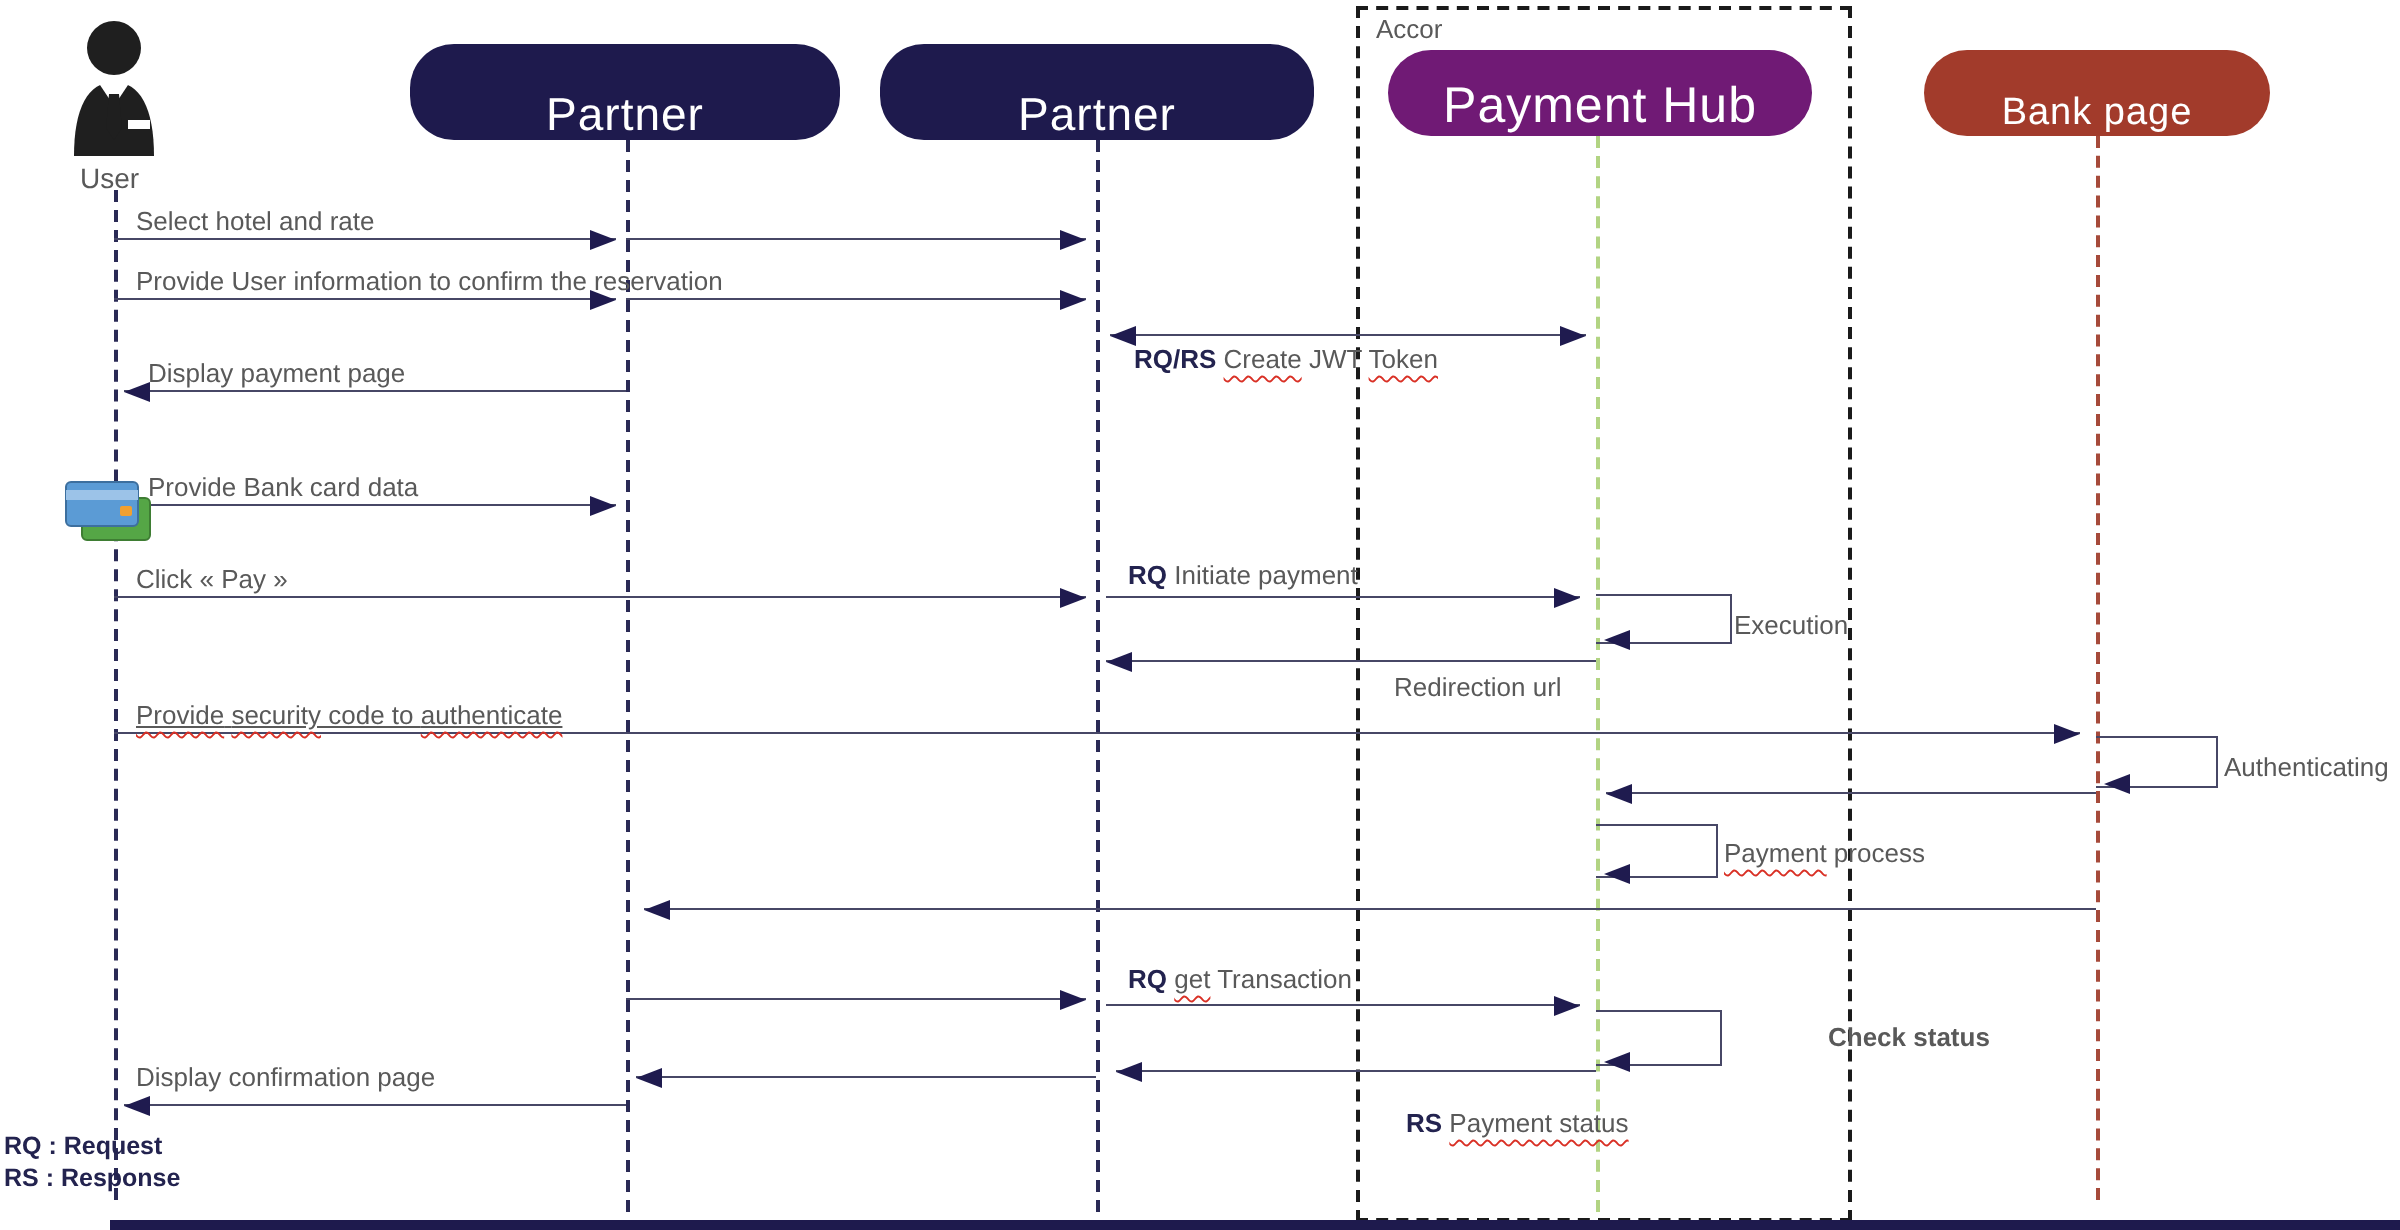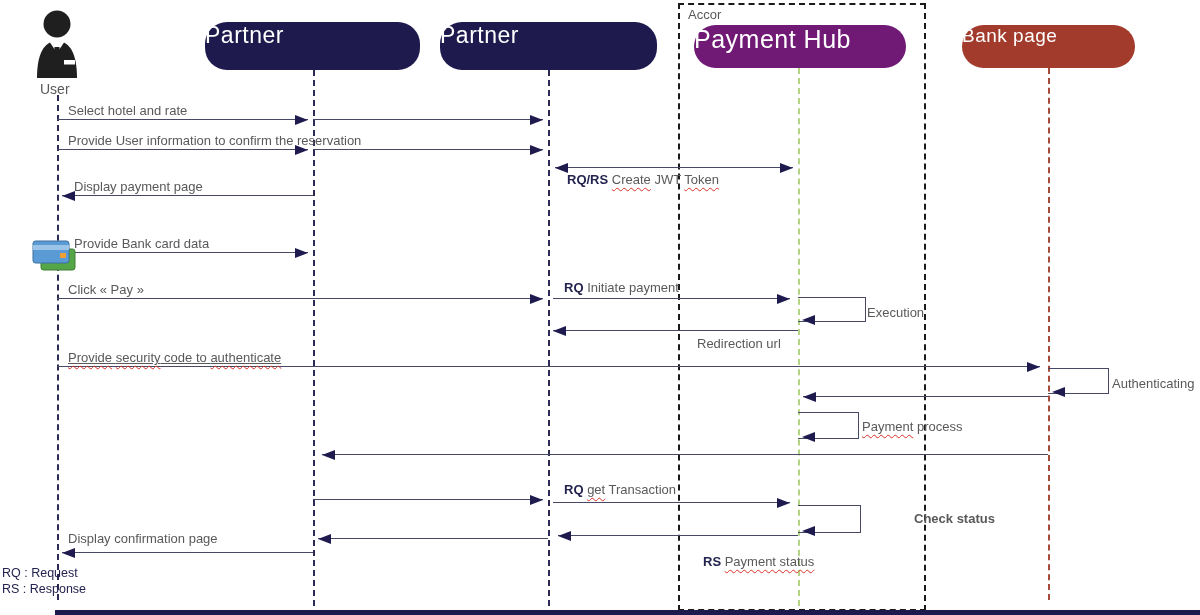--- a/index.html
+++ b/index.html
@@ -1,39 +1,39 @@
 <!DOCTYPE html>
 <html><head>
 <meta charset="utf-8">
 <style>
   html,body{margin:0;padding:0;background:#ffffff;}
   body{font-family:"Liberation Sans", sans-serif;}
   #stage{position:relative;width:1200px;height:615px;background:#fff;overflow:hidden;}
 
   .lifeline{position:absolute;width:0;border-left:2px dashed #2a2a55;}
-  .actor-box{position:absolute;color:#ffffff;text-align:center;display:flex;justify-content:space-between;line-height:1.15;border-radius:22px;}
+  .actor-box{position:absolute;color:#ffffff;text-align:center;display:flex;flex-direction:column;justify-content:flex-end;line-height:1.15;border-radius:22px;}
   .actor-line1{font-size:23px;letter-spacing:.5px;}
   .actor-line2{font-size:15px;}
   .box-hub .actor-line1{font-size:25px;}
   .box-bank .actor-line1{font-size:19px;}
 
   .accor-box{position:absolute;border:2px dashed #1a1a1a;background:transparent;}
   .accor-label{position:absolute;font-size:13px;color:#595959;}
 
   .mline{position:absolute;height:0;border-top:1.6px solid #474766;}
   .ah{position:absolute;width:0;height:0;border-top:5px solid transparent;border-bottom:5px solid transparent;}
   .ah-r{border-left:13px solid #1f1b4f;}
   .ah-l{border-right:13px solid #1f1b4f;}
   .loop{position:absolute;border:1.6px solid #474766;border-left:none;}
   .mlabel{position:absolute;font-size:13px;color:#595959;white-space:nowrap;}
   .mlabel .b{font-weight:bold;color:#23234f;}
   .sq{text-decoration:underline wavy #d93025 1px;text-underline-offset:3px;}
 
   .user-label{position:absolute;font-size:14px;color:#595959;}
-  .legend{position:absolute;left:2px;top:566px;font-size:12.5px;font-weight:normal;color:#23234f;line-height:1.25;}
+  .legend{position:absolute;left:2px;top:566px;font-size:12.5px;font-weight:bold;color:#23234f;line-height:1.25;}
   .footer-bar{position:absolute;background:#1e1a4d;}
   .icon{position:absolute;}
 </style>
 </head>
 <body>
 
 <div id="stage">
 
   <svg class="icon" style="left:28px;top:8px;" width="58" height="72" viewBox="0 0 58 72">
     <circle cx="29" cy="16" r="13.5" fill="#1f1f1f"></circle>

